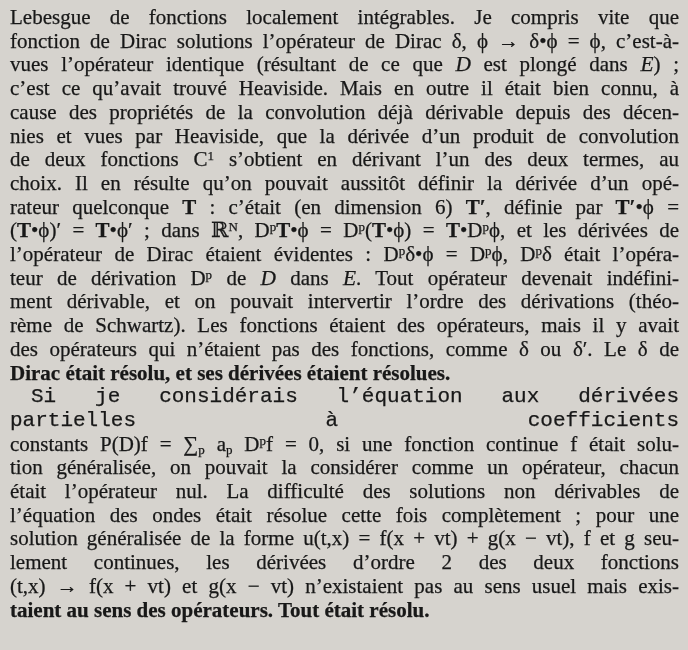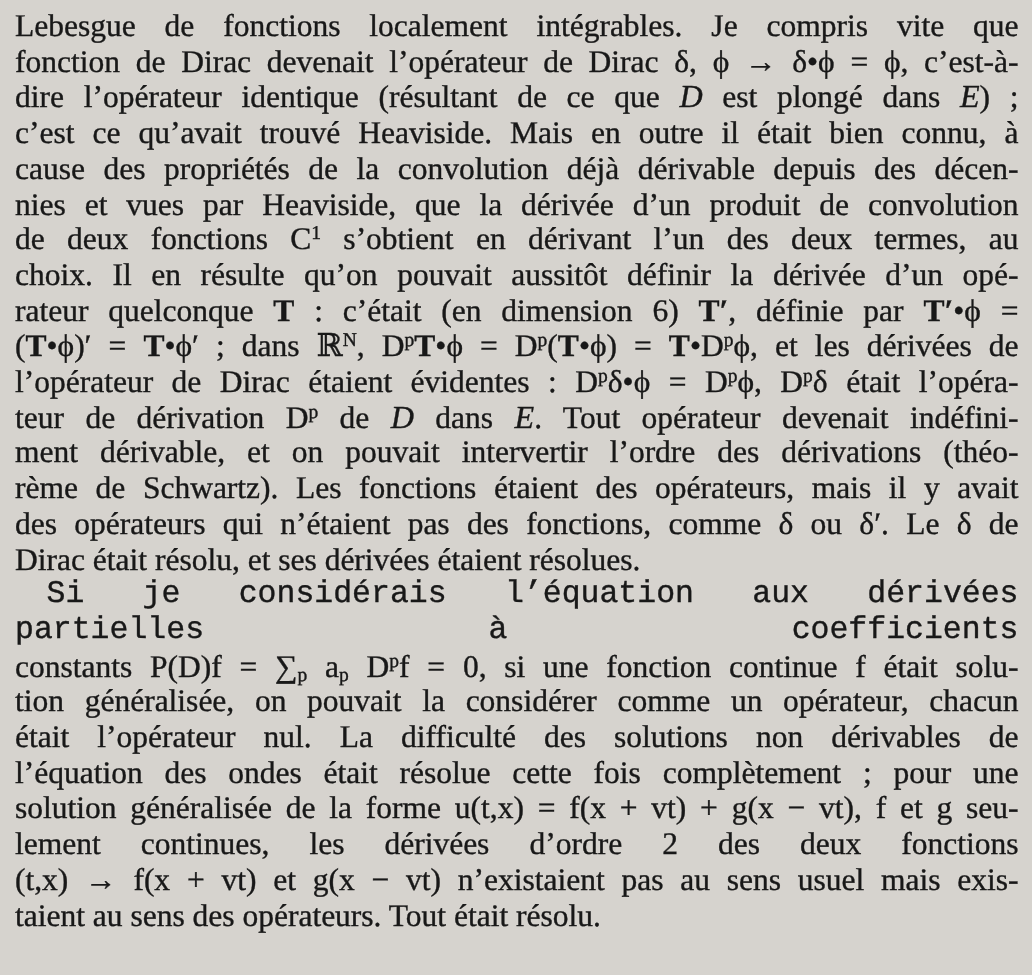--- a/index.html
+++ b/index.html
@@ -20,20 +20,21 @@
   }
   .line {
     font-size: 21px;
     line-height: 23.7px;
     text-align: justify;
     text-align-last: justify;
     -webkit-text-stroke: 0.25px currentColor;
   }
   .line.last {
     text-align-last: auto;
+    font-weight: bold;
   }
   .line.indent {
     text-indent: 21px;
     font-family: Liberation Mono, monospace;
   }
   .b { font-weight: 700; }
   .sup {
     font-size: 0.62em;
     line-height: 0;
     vertical-align: 0.5em;
@@ -46,22 +47,22 @@
   .scr {
     font-style: italic;
     font-size: 1.02em;
   }
 </style>
 </head>
 <body style="background: rgb(214, 211, 206); color: rgb(24, 24, 24);">
 
 <div class="page">
     <div class="line"><span>Lebesgue de fonctions localement intégrables. Je compris vite que</span></div>
-    <div class="line"><span>fonction de Dirac devenait l’opérateur de Dirac δ, ϕ → δ•ϕ = ϕ, c’est-à-</span></div>
-    <div class="line"><span>dire l’opérateur identique (résultant de ce que </span><span class="scr">D</span><span> est plongé dans </span><span class="scr">E</span><span>) ;</span></div>
+    <div class="line"><span>fonction de Dirac solutions l’opérateur de Dirac δ, ϕ → δ•ϕ = ϕ, c’est-à-</span></div>
+    <div class="line"><span>vues l’opérateur identique (résultant de ce que </span><span class="scr">D</span><span> est plongé dans </span><span class="scr">E</span><span>) ;</span></div>
     <div class="line"><span>c’est ce qu’avait trouvé Heaviside. Mais en outre il était bien connu, à</span></div>
     <div class="line"><span>cause des propriétés de la convolution déjà dérivable depuis des décen-</span></div>
     <div class="line"><span>nies et vues par Heaviside, que la dérivée d’un produit de convolution</span></div>
     <div class="line"><span>de deux fonctions C</span><span class="sup">1</span><span> s’obtient en dérivant l’un des deux termes, au</span></div>
     <div class="line"><span>choix. Il en résulte qu’on pouvait aussitôt définir la dérivée d’un opé-</span></div>
     <div class="line"><span>rateur quelconque </span><span class="b">T</span><span> : c’était (en dimension 6) </span><span class="b">T′</span><span>, définie par </span><span class="b">T′</span><span>•ϕ =</span></div>
     <div class="line"><span>(</span><span class="b">T</span><span>•ϕ)′ = </span><span class="b">T</span><span>•ϕ′ ; dans ℝ</span><span class="sup">N</span><span>, D</span><span class="sup">p</span><span class="b">T</span><span>•ϕ = D</span><span class="sup">p</span><span>(</span><span class="b">T</span><span>•ϕ) = </span><span class="b">T</span><span>•D</span><span class="sup">p</span><span>ϕ, et les dérivées de</span></div>
     <div class="line"><span>l’opérateur de Dirac étaient évidentes : D</span><span class="sup">p</span><span>δ•ϕ = D</span><span class="sup">p</span><span>ϕ, D</span><span class="sup">p</span><span>δ était l’opéra-</span></div>
     <div class="line"><span>teur de dérivation D</span><span class="sup">p</span><span> de </span><span class="scr">D</span><span> dans </span><span class="scr">E</span><span>. Tout opérateur devenait indéfini-</span></div>
     <div class="line"><span>ment dérivable, et on pouvait intervertir l’ordre des dérivations (théo-</span></div>

